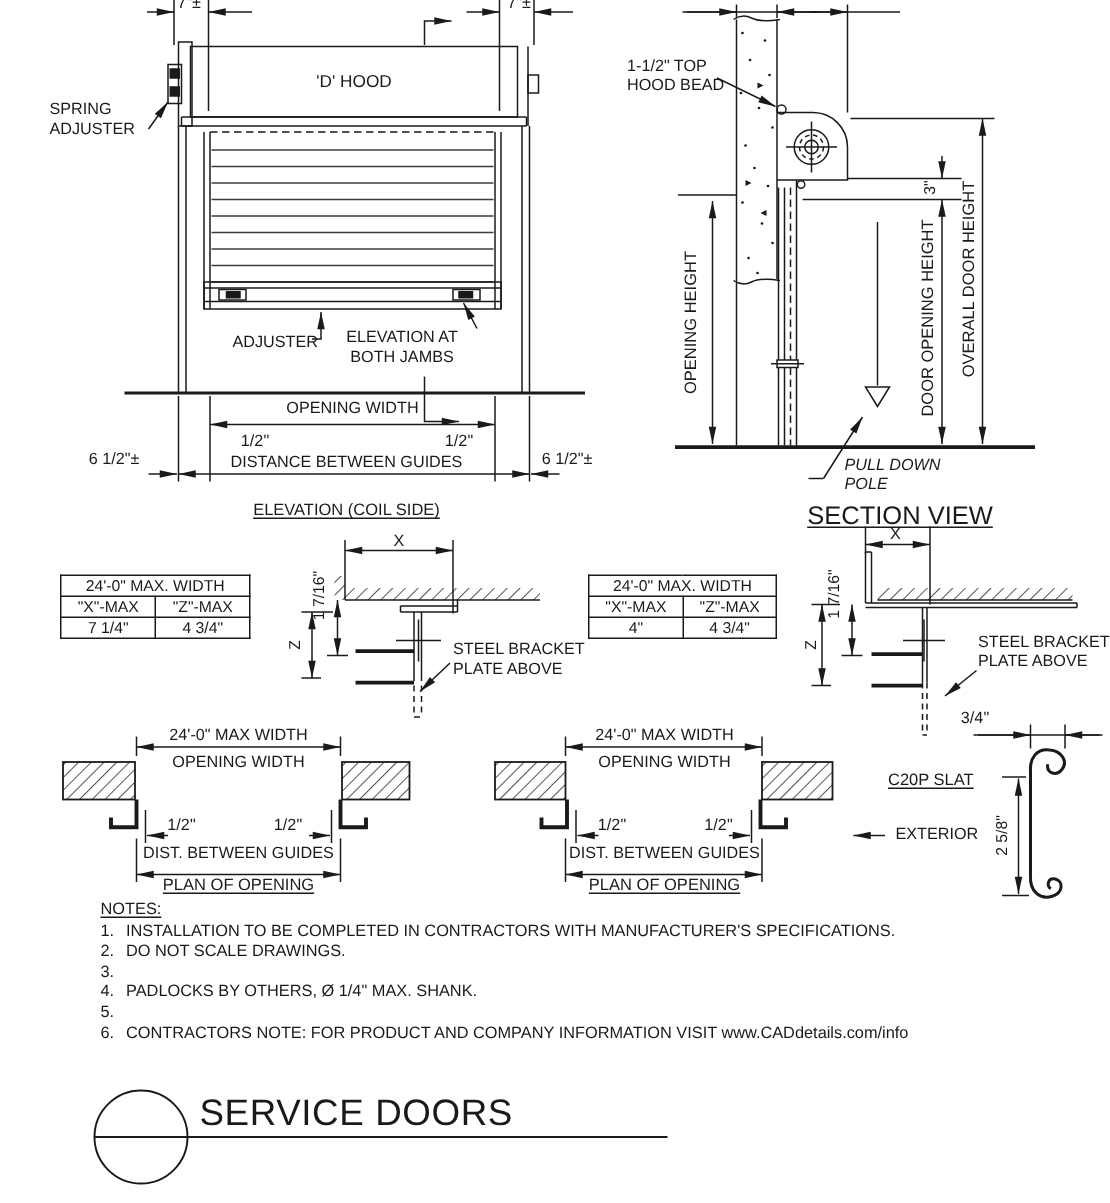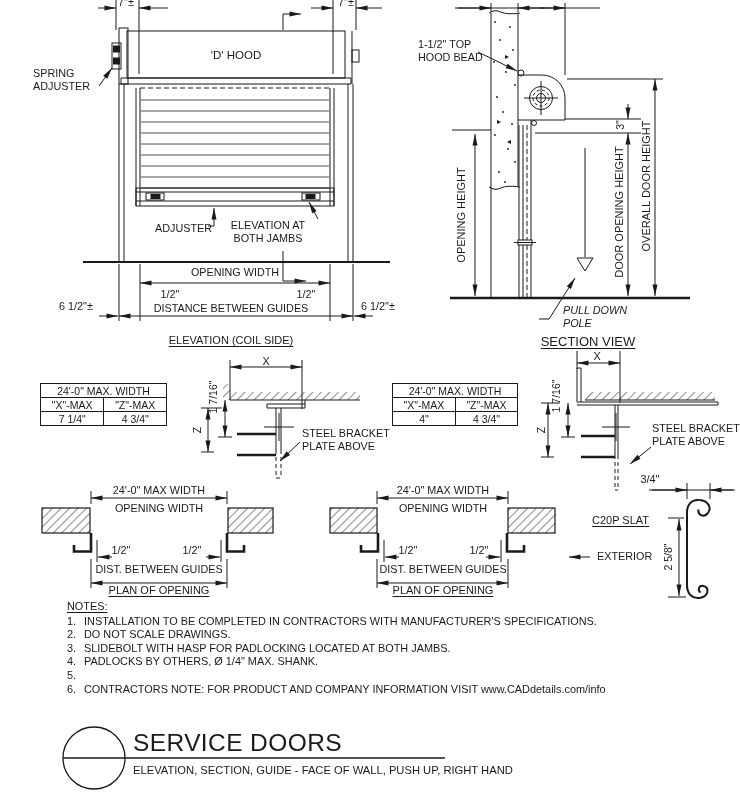--- a/index.html
+++ b/index.html
@@ -307,21 +307,21 @@
   <div>HOOD BEAD</div>
 </div>
 <div class="rot" style="left:461px;top:215px;">OPENING HEIGHT</div>
 <div class="rot" style="left:619px;top:212px;">DOOR OPENING HEIGHT</div>
 <div class="rot" style="left:646px;top:186px;">OVERALL DOOR HEIGHT</div>
 <div class="rot" style="left:620px;top:125px;font-size:10.5px;">3"</div>
 <div class="lbl" style="left:563px;top:304px;font-style:italic;">
   <div>PULL DOWN</div>
   <div>POLE</div>
 </div>
-<div class="lbl ctr und" style="left:588px;top:334px;font-size:13px;">SECTION VIEW</div>
+<div class="lbl ctr und" style="left:600px;top:334px;font-size:17px;">SECTION VIEW</div>
 
 <table class="spec" style="left:40px;top:383px;width:127px;">
   <tbody>
         <tr>
           <td colspan="2">24'-0" MAX. WIDTH</td>
         </tr>
   <tr>
           <td>"X"-MAX</td>
       <td>"Z"-MAX</td>
         </tr>
@@ -385,31 +385,29 @@
   <div class="note-row">
         <span class="note-num">1.</span>
         <span>INSTALLATION TO BE COMPLETED IN CONTRACTORS WITH MANUFACTURER'S SPECIFICATIONS.</span>
       </div>
   <div class="note-row">
         <span class="note-num">2.</span>
         <span>DO NOT SCALE DRAWINGS.</span>
       </div>
   <div class="note-row">
         <span class="note-num">3.</span>
-        <span>SLIDEBOLT WITH HASP FOR PADLOCKING LOCATED AT BOTH JAMBS.</span>
       </div>
   <div class="note-row">
         <span class="note-num">4.</span>
         <span>PADLOCKS BY OTHERS, Ø 1/4" MAX. SHANK.</span>
       </div>
   <div class="note-row">
         <span class="note-num">5.</span>
       </div>
   <div class="note-row">
         <span class="note-num">6.</span>
         <span>CONTRACTORS NOTE: FOR PRODUCT AND COMPANY INFORMATION VISIT www.CADdetails.com/info</span>
       </div>
 </div>
 
 <div class="tb-title">SERVICE DOORS</div>
-<div class="tb-sub">ELEVATION, SECTION, GUIDE - FACE OF WALL, PUSH UP, RIGHT HAND</div>
 
 </div>
 
 </body></html>

